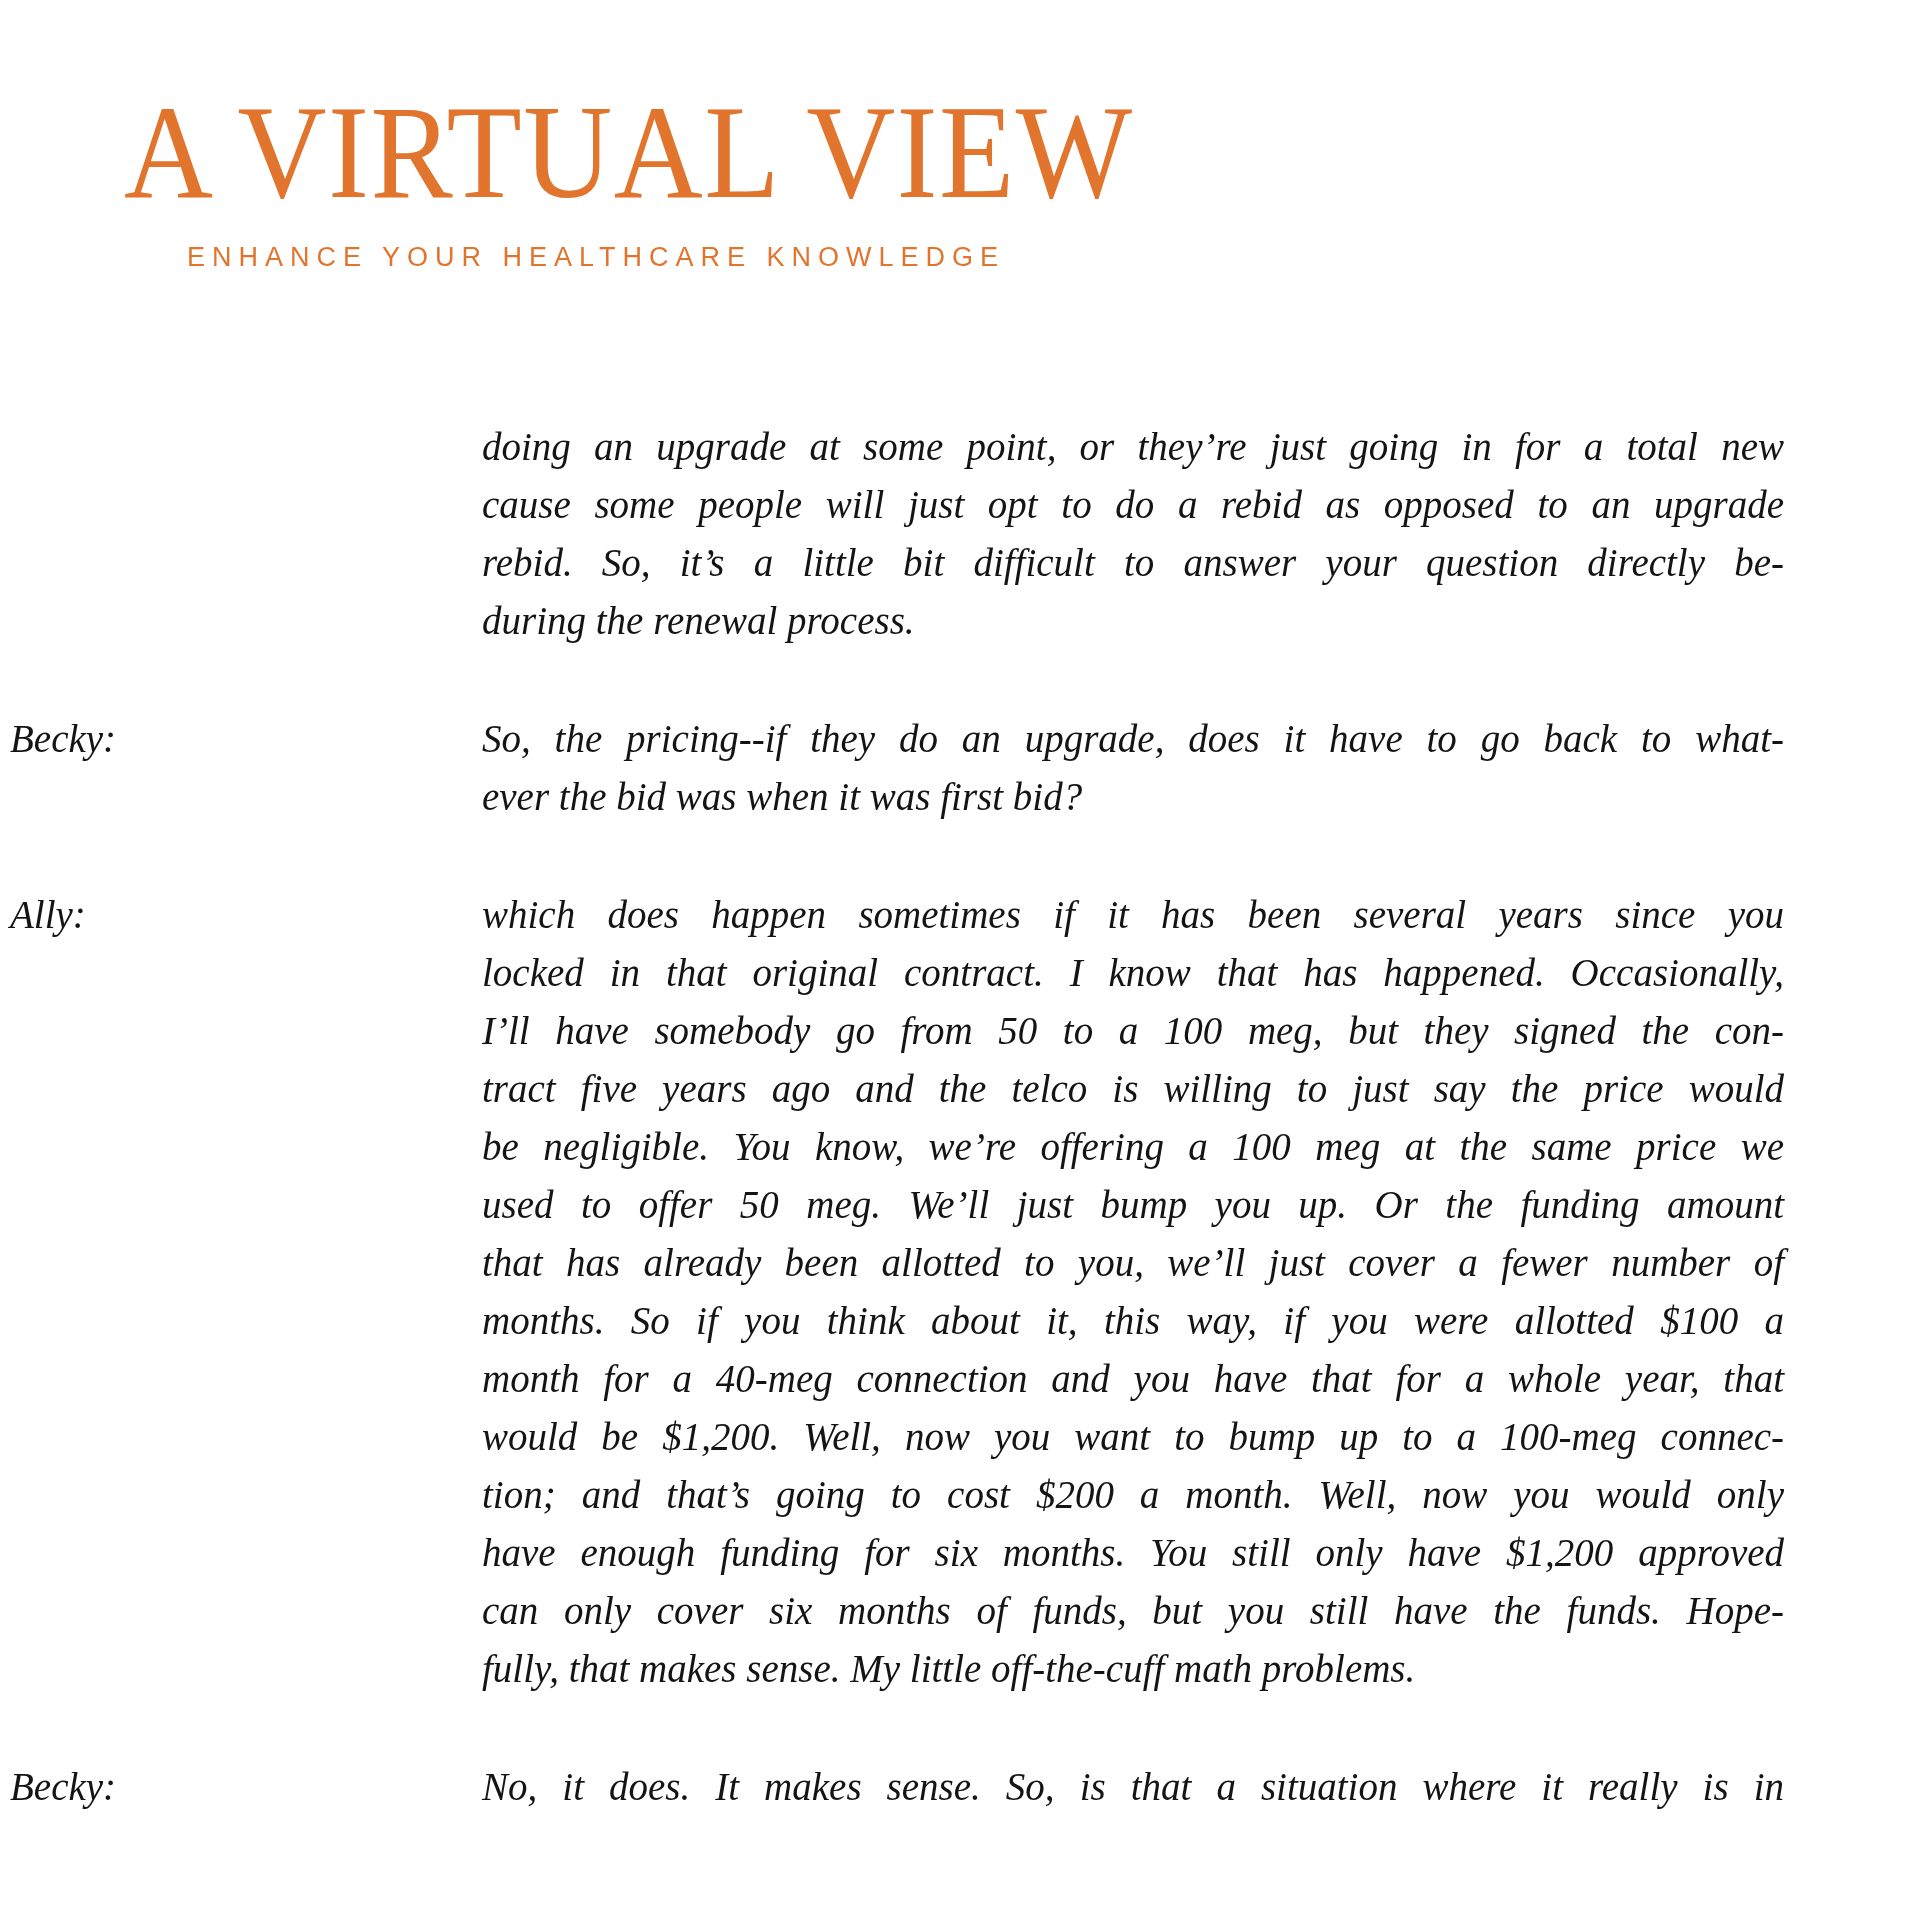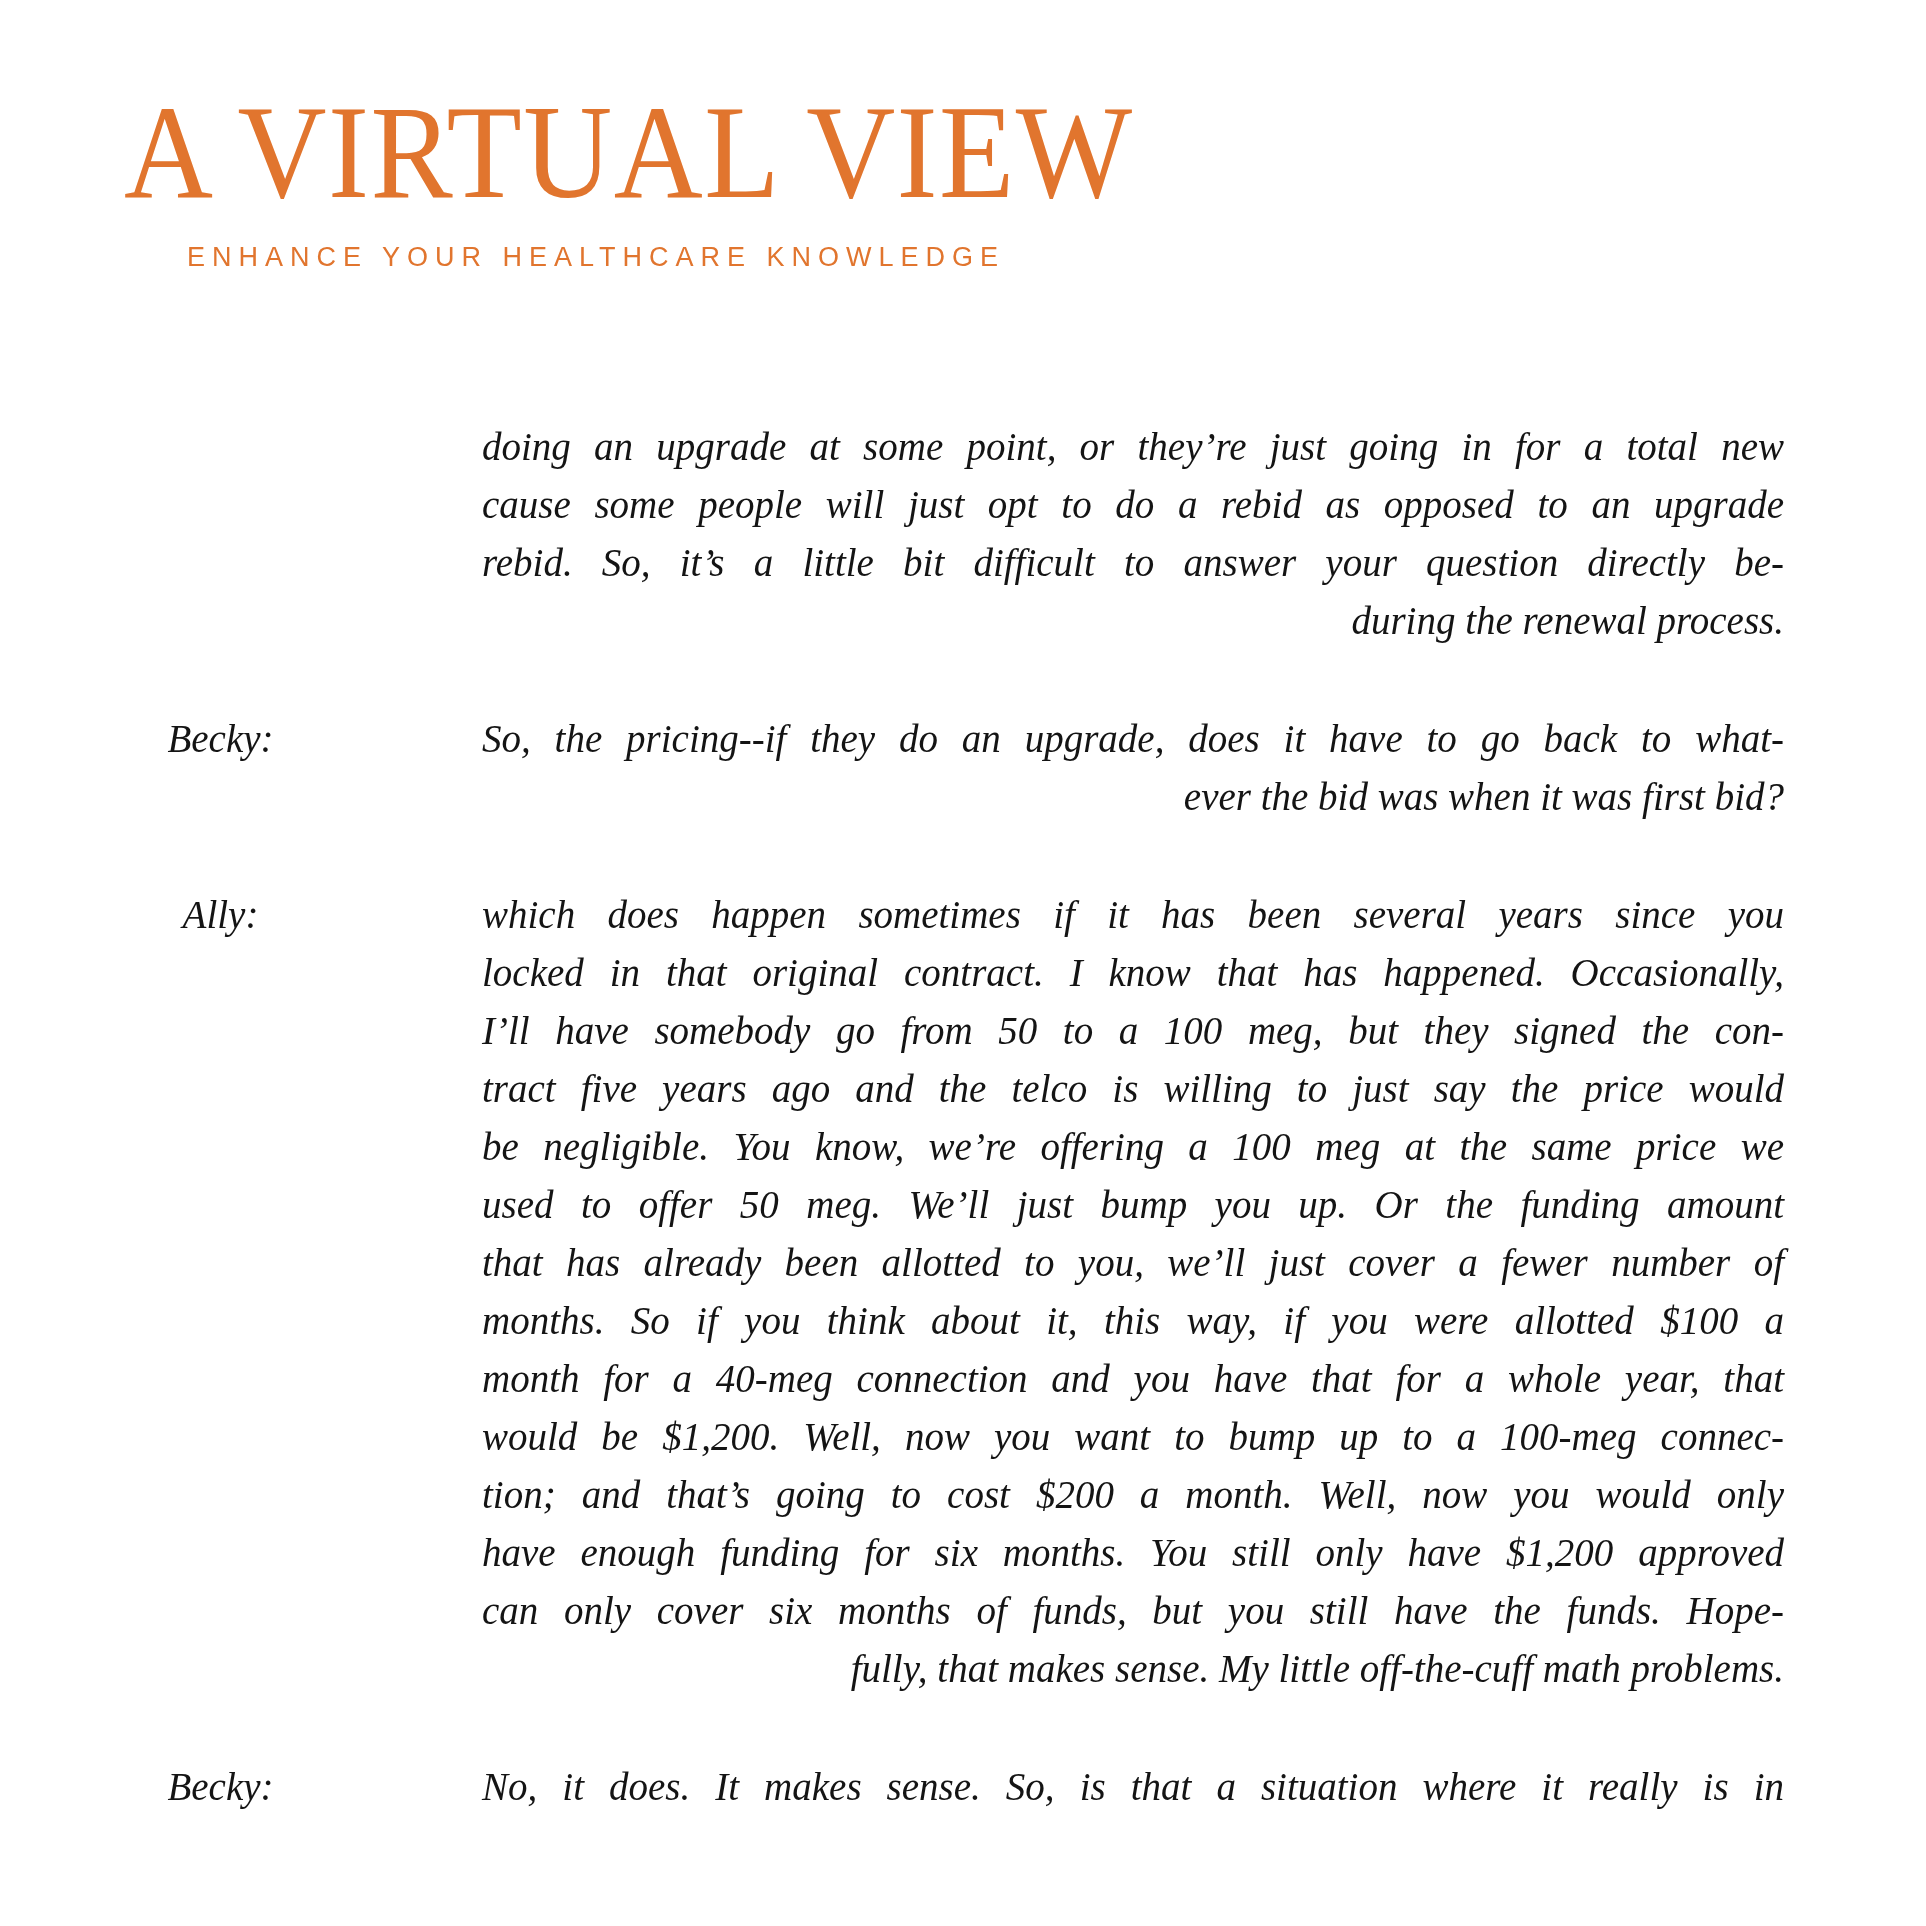--- a/index.html
+++ b/index.html
@@ -29,28 +29,28 @@
     color:var(--accent-orange,#e1752e);
     white-space:nowrap;
   }
   
   .transcript{
     position:absolute;left:0;top:418px;width:1784px;
   }
   .row{position:relative;font-style:italic;}
   .row + .row{margin-top:60px;}
   .speaker{
-    position:absolute;left:3px;top:0;width:435px;
-    text-align:center;
+    position:absolute;left:10px;top:0;width:435px;
+    text-align:left;
     font-size:39px;line-height:58px;
   }
   .para{margin-left:482px;width:1302px;}
   .line{
     font-size:39px;line-height:58px;height:58px;
-    text-align:right;
+    text-align:left;
   }
   .line.j{
     text-align:justify;
     text-align-last:justify;
   }
 </style>
 </head>
 <body>
 
 <div class="page">

